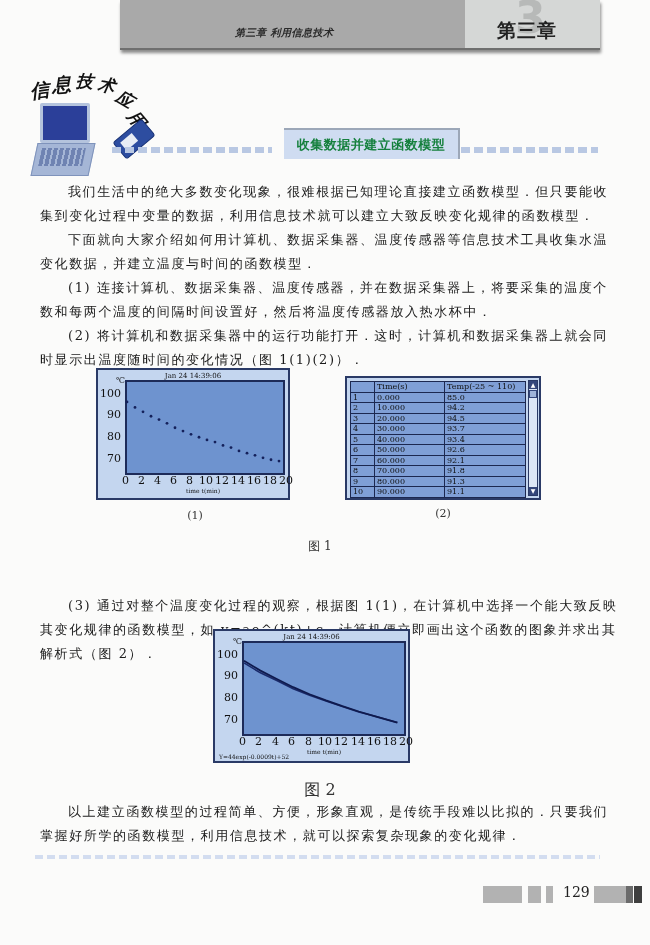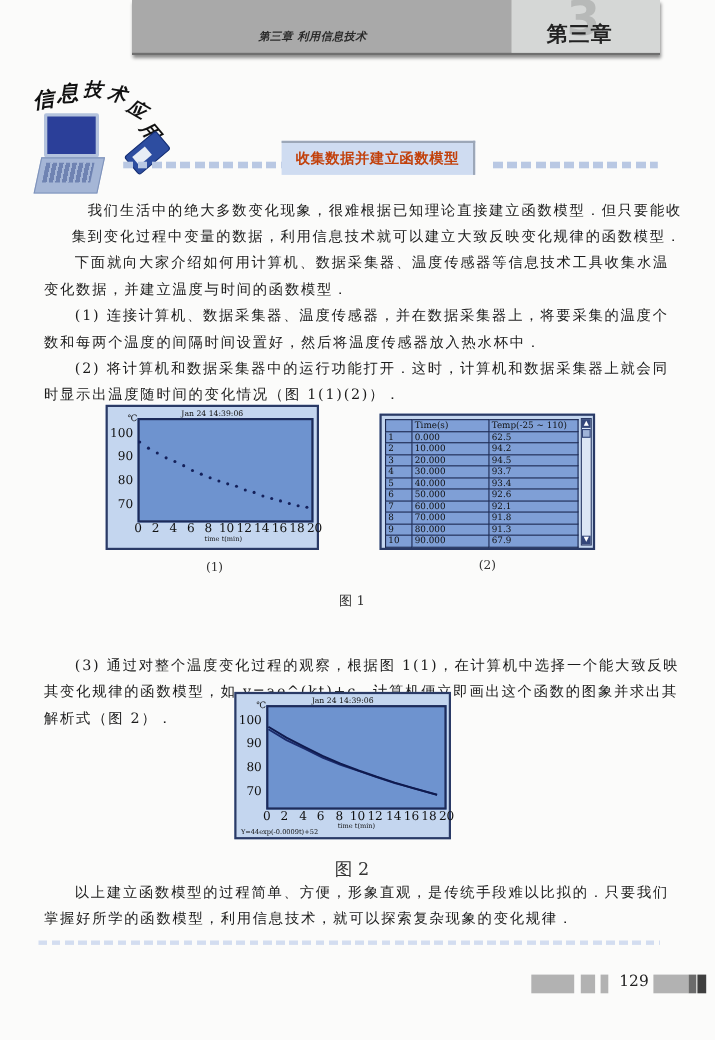--- a/index.html
+++ b/index.html
@@ -18,22 +18,22 @@
   .banner-title { position: absolute; left: 28px; top: 68px; width: 150px; height: 70px; }
   .banner-title span { position: absolute; font-family: "DejaVu Serif", serif; font-weight: bold; font-style: italic; font-size: 17px; color: #111; }
   .laptop { position: absolute; left: 32px; top: 103px; width: 70px; height: 76px; }
   .laptop .screen { position: absolute; left: 8px; top: 0; width: 50px; height: 40px; background: #2b3f99; border: 3px solid #b4c3dd; border-radius: 2px; }
   .laptop .base { position: absolute; left: 2px; top: 40px; width: 58px; height: 33px; background: #a5b6d6; transform: skewX(-12deg); border: 1px solid #7f93bb; }
   .laptop .kb { position: absolute; left: 8px; top: 45px; width: 44px; height: 18px; background: repeating-linear-gradient(90deg,#6f83b2 0 4px,#a5b6d6 4px 6px); transform: skewX(-12deg); }
   .device { position: absolute; left: 115px; top: 128px; width: 38px; height: 22px; background: #2d4da0; border-radius: 3px; transform: rotate(-40deg); border: 1px solid #142e73; }
   .device::after { content: ""; position: absolute; left: 5px; top: 4px; width: 15px; height: 10px; background: #e8edf5; }
 
   .dots { position: absolute; height: 6px; background: repeating-linear-gradient(90deg, #b9c8e3 0 9px, transparent 9px 13px); }
-  .title-box { position: absolute; left: 256px; top: 128px; width: 176px; height: 31px; background: #cfdcf1; border-top: 2px solid #9ca7b8; border-right: 2px solid #9ca7b8;
-               font-family: "DejaVu Sans", sans-serif; font-weight: bold; font-size: 13px; color: #c2410c; text-align: center; line-height: 30px; letter-spacing: 0.5px; }
+  .title-box { position: absolute; left: 284px; top: 128px; width: 176px; height: 31px; background: #cfdcf1; border-top: 2px solid #9ca7b8; border-right: 2px solid #9ca7b8;
+               font-family: "DejaVu Sans", sans-serif; font-weight: bold; font-size: 13px; color: #15803d; text-align: center; line-height: 30px; letter-spacing: 0.5px; }
 
   
   .p { position: absolute; left: 40px; width: 580px; font-size: 13px; line-height: 24px; letter-spacing: 1.6px; color: #1b1b1b; }
   .p .indent { display: inline-block; width: 28px; }
   .cap { position: absolute; font-size: 11px; color: #333; text-align: center; }
 
   
   .chart { position: absolute; background: #c4d6ef; border: 2px solid #2a3a66; }
   .chart .date { position: absolute; top: 2px; width: 100%; text-align: center; font-size: 7px; color: #111; }
   .chart .plot { position: absolute; background: #6e93cf; border: 2px solid #1d2b59; }
@@ -82,21 +82,21 @@
   <div class="screen"></div>
   <div class="base"></div>
   <div class="kb"></div>
 </div>
 <div class="device"></div>
 
 <div class="dots" style="left:112px;top:147px;width:160px;"></div>
 <div class="dots" style="left:448px;top:147px;width:150px;"></div>
 <div class="title-box">收集数据并建立函数模型</div>
 
-<div class="p" style="top:180px;text-align:right;"><span class="indent"></span><span>我们生活中的绝大多数变化现象，很难根据已知理论直接建立函数模型．但只要能收集到变化过程中变量的数据，利用信息技术就可以建立大致反映变化规律的函数模型．</span></div>
+<div class="p" style="top:180px;"><span class="indent"></span><span>我们生活中的绝大多数变化现象，很难根据已知理论直接建立函数模型．但只要能收集到变化过程中变量的数据，利用信息技术就可以建立大致反映变化规律的函数模型．</span></div>
 <div class="p" style="top:228px;"><span class="indent"></span><span>下面就向大家介绍如何用计算机、数据采集器、温度传感器等信息技术工具收集水温变化数据，并建立温度与时间的函数模型．</span></div>
 <div class="p" style="top:276px;"><span class="indent"></span><span>(1) 连接计算机、数据采集器、温度传感器，并在数据采集器上，将要采集的温度个数和每两个温度的间隔时间设置好，然后将温度传感器放入热水杯中．</span></div>
 <div class="p" style="top:324px;"><span class="indent"></span><span>(2) 将计算机和数据采集器中的运行功能打开．这时，计算机和数据采集器上就会同时显示出温度随时间的变化情况（图 1(1)(2)）．</span></div>
 
 <div class="chart" style="left:96px;top:368px;width:194px;height:132px;">
   <div class="date">Jan 24 14:39:06</div>
   <div class="plot" style="left:27px;top:10px;width:160px;height:95px;"></div>
   <span class="unit" style="left:18px;top:6px;">℃</span>
   <span class="ylab" style="left:2px;top:17px;">100</span>
   <span class="ylab" style="left:9px;top:38px;">90</span>
@@ -145,21 +145,21 @@
   <table>
     <tbody id="tbody">
         <tr>
           <td class="c0"></td>
           <td class="c1">Time(s)</td>
           <td class="c2">Temp(-25 ~ 110)</td>
         </tr>
         <tr>
           <td class="c0">1</td>
           <td class="c1">0.000</td>
-          <td class="c2">62.5</td>
+          <td class="c2">85.0</td>
         </tr>
         <tr>
           <td class="c0">2</td>
           <td class="c1">10.000</td>
           <td class="c2">94.2</td>
         </tr>
         <tr>
           <td class="c0">3</td>
           <td class="c1">20.000</td>
           <td class="c2">94.5</td>
@@ -190,21 +190,21 @@
           <td class="c2">91.8</td>
         </tr>
         <tr>
           <td class="c0">9</td>
           <td class="c1">80.000</td>
           <td class="c2">91.3</td>
         </tr>
         <tr>
           <td class="c0">10</td>
           <td class="c1">90.000</td>
-          <td class="c2">67.9</td>
+          <td class="c2">91.1</td>
         </tr>
       </tbody>
   </table>
   <div class="scroll">
     <div class="up">▲</div>
     <div class="thumb"></div>
     <div class="down">▼</div>
   </div>
 </div>
 <div class="cap" style="left:428px;top:507px;width:30px;">(2)</div>

